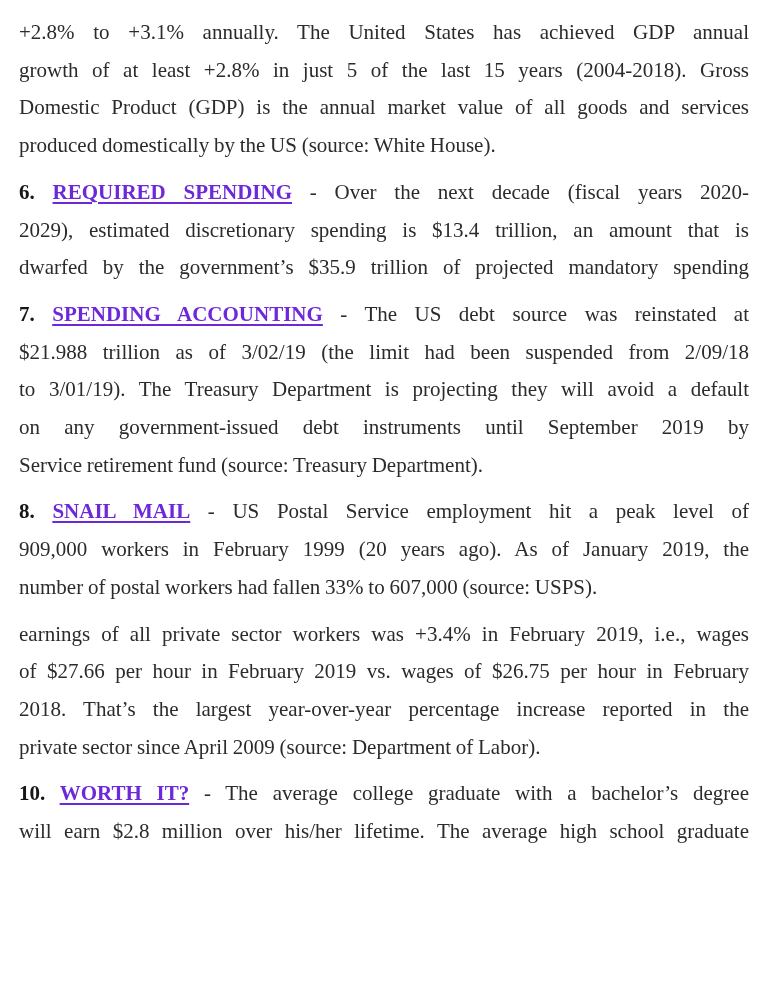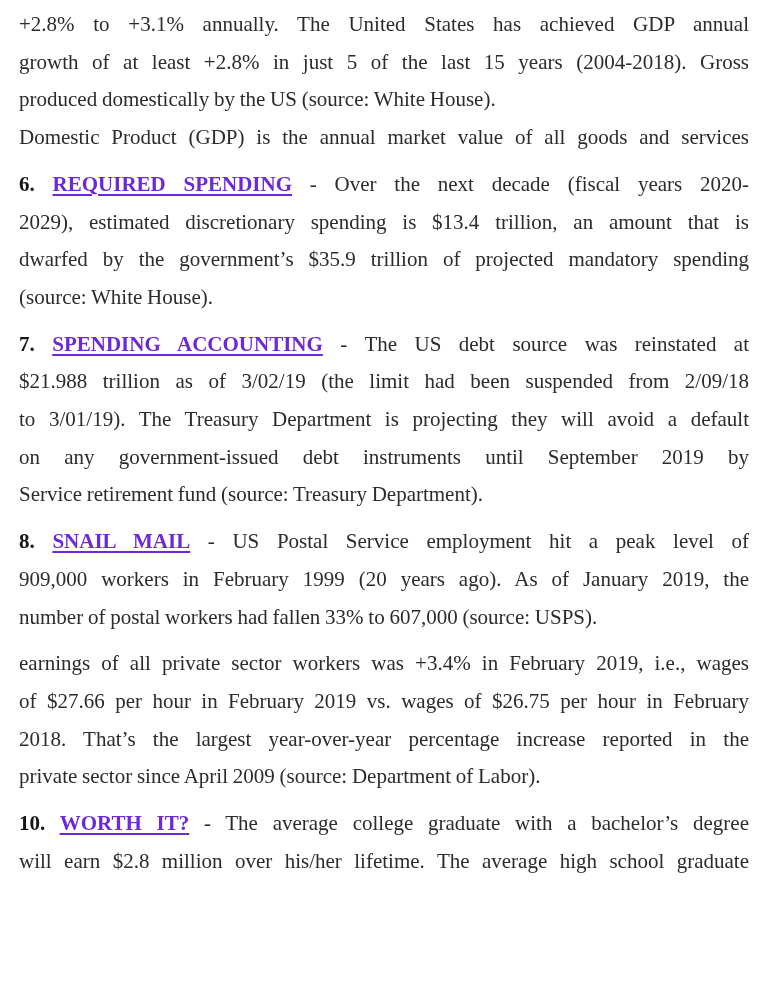--- a/index.html
+++ b/index.html
@@ -13,21 +13,21 @@
     height: 994px;
     background: #ffffff;
     box-sizing: border-box;
     padding: 6px 19px 0 19px;
     overflow: hidden;
     font-family: "Liberation Serif", "DejaVu Serif", serif;
     font-size: 21px;
     color: #2b2b2b;
   }
   .paragraph {
-    margin: 0 0 9px 0;
+    margin: 8px 0 9px 0;
   }
   .line {
     line-height: 37.7px;
     text-align: justify;
     text-align-last: justify;
     word-spacing: -0.5px;
     white-space: normal;
   }
   .line.lastline {
     text-align-last: left;
@@ -48,28 +48,27 @@
   }
 </style>
 </head>
 <body>
 
 <div class="page">
   <div id="doc-body">
       <div class="paragraph">
         <div class="line"><span class="seg-text">+2.8% to +3.1% annually. The United States has achieved GDP annual</span></div>
         <div class="line"><span class="seg-text">growth of at least +2.8% in just 5 of the last 15 years (2004-2018). Gross</span></div>
+        <div class="line"><span class="seg-text">Domestic Product (GDP) is the annual market value of all goods and services</span></div>
         <div class="line lastline"><span class="seg-text">produced domestically by the US (source: White House).</span></div>
-        <div class="line"><span class="seg-text">Domestic Product (GDP) is the annual market value of all goods and services</span></div>
       </div>
       <div class="paragraph">
         <div class="line"><span class="seg-number">6. </span><span class="seg-title">REQUIRED SPENDING</span><span class="seg-text"> - Over the next decade (fiscal years 2020-</span></div>
         <div class="line"><span class="seg-text">2029), estimated discretionary spending is $13.4 trillion, an amount that is</span></div>
         <div class="line"><span class="seg-text">dwarfed by the government’s $35.9 trillion of projected mandatory spending</span></div>
-        <div class="line lastline"><span class="seg-text">(source: White House).</span></div>
       </div>
       <div class="paragraph">
         <div class="line"><span class="seg-number">7. </span><span class="seg-title">SPENDING ACCOUNTING</span><span class="seg-text"> - The US debt source was reinstated at</span></div>
         <div class="line"><span class="seg-text">$21.988 trillion as of 3/02/19 (the limit had been suspended from 2/09/18</span></div>
         <div class="line"><span class="seg-text">to 3/01/19). The Treasury Department is projecting they will avoid a default</span></div>
         <div class="line"><span class="seg-text">on any government-issued debt instruments until September 2019 by</span></div>
         <div class="line lastline"><span class="seg-text">Service retirement fund (source: Treasury Department).</span></div>
       </div>
       <div class="paragraph">
         <div class="line"><span class="seg-number">8. </span><span class="seg-title">SNAIL MAIL</span><span class="seg-text"> - US Postal Service employment hit a peak level of</span></div>

